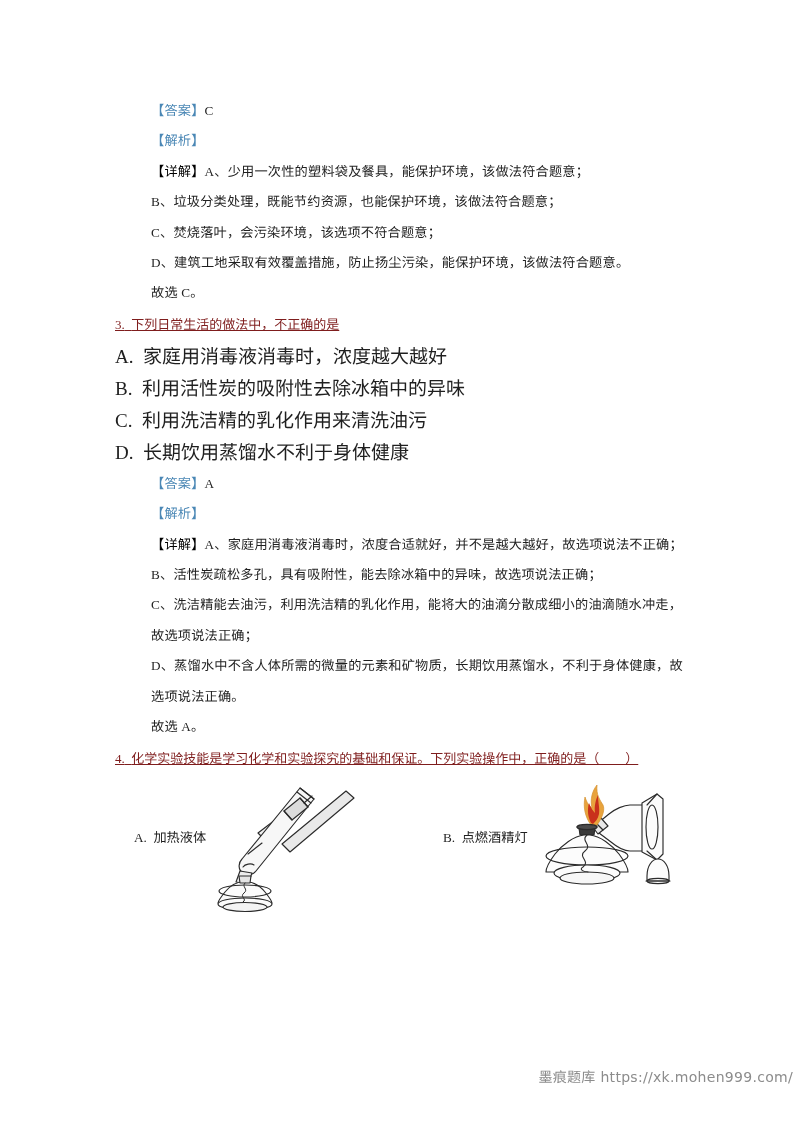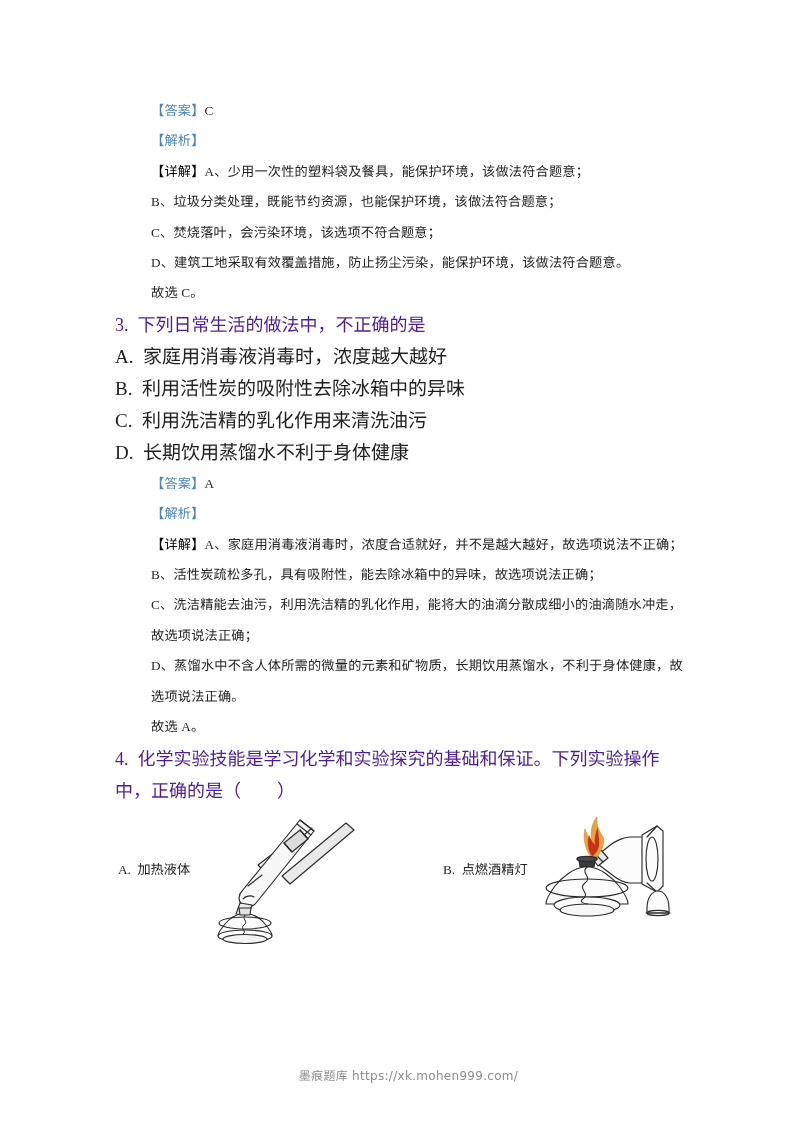--- a/index.html
+++ b/index.html
@@ -42,24 +42,25 @@
   
   .tag-blue {
     color: #4a87b5;
   }
   .tag-dark {
     color: #000000;
   }
 
   
   .q-line {
-    font-size: 18px;
+    font-size: 13px;
     line-height: 32px;
-    color: #4c1d95;
+    color: #7f1d1d;
     white-space: pre-wrap;
+    text-decoration: underline;
   }
   .opt-line {
     font-size: 19px;
     line-height: 32px;
     color: #1f1f1f;
     white-space: pre-wrap;
   }
 
   
   .figures {
@@ -75,39 +76,39 @@
   .fig-a { left: 3px;  width: 300px; }
   .fig-b { left: 328px; width: 250px; }
 
   .fig-label {
     position: absolute;
     font-size: 13.2px;
     line-height: 18px;
     color: #1f1f1f;
     white-space: nowrap;
   }
-  .fig-a .fig-label { left: 0px;  top: 48px; }
+  .fig-a .fig-label { left: 16px;  top: 48px; }
   .fig-b .fig-label { left: 0px;  top: 48px; }
 
   .fig-art {
     position: absolute;
     top: 0;
   }
   .fig-a .fig-art { left: 78px; }
   .fig-b .fig-art { left: 86px; }
 
   
   .watermark {
     position: absolute;
     left: 0;
     right: 0;
     top: 1066px;
-    text-align: center;
+    text-align: right;
     font-family: "DejaVu Sans", "Liberation Sans", sans-serif;
-    font-size: 12px;
+    font-size: 14px;
     color: #8c8c8c;
     letter-spacing: 0.3px;
     padding-left: 24px;
   }
 </style>
 </head>
 <body>
 
 <div class="page">
   <div class="content">

